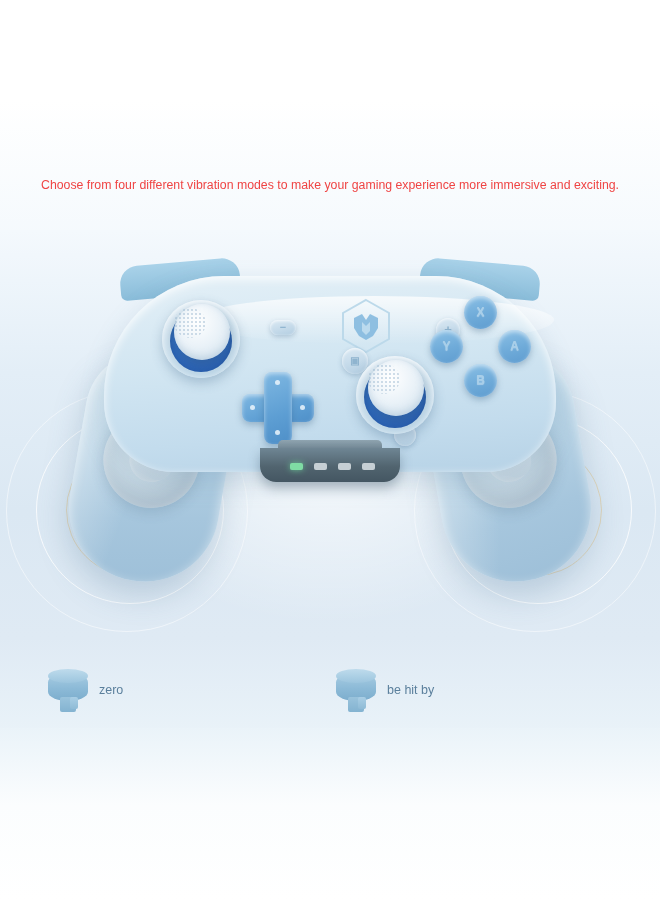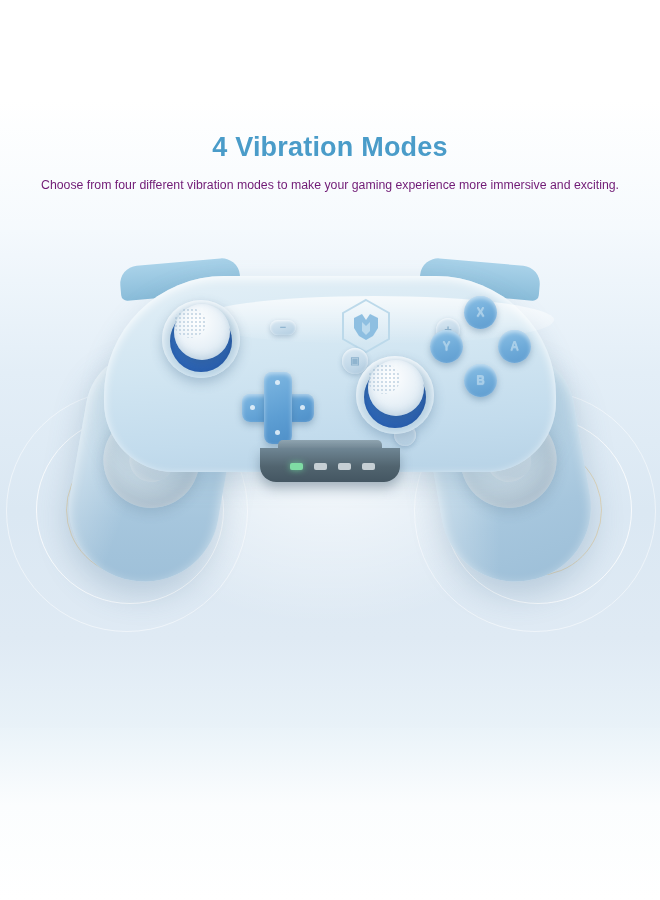--- a/index.html
+++ b/index.html
@@ -18,21 +18,21 @@
     background:linear-gradient(180deg,#f4f9fd 0%,#e3eef7 28%,#dbe8f3 55%,#dfeaf4 80%,#eaf3f9 100%);}
   .bg-bot{position:absolute;left:0;top:728px;width:660px;height:172px;
     background:linear-gradient(180deg,#eaf3f9 0%,#fbfdfe 45%,#ffffff 100%);}
   .bg-glow{position:absolute;left:90px;top:300px;width:480px;height:330px;
     background:radial-gradient(ellipse at 50% 50%, rgba(255,255,255,.75) 0%, rgba(255,255,255,0) 68%);}
 
   
   .headline{position:absolute;left:0;top:132px;width:660px;text-align:center;
     font-size:27px;font-weight:bold;color:#4a9cc9;letter-spacing:.2px;}
   .subcopy{position:absolute;left:0;top:176px;width:660px;text-align:center;
-    font-size:12.3px;line-height:19px;color:#701a75;}
+    font-size:12.3px;line-height:19px;color:#ef4444;}
   .subcopy div{white-space:nowrap;}
 
   
   .controller{position:absolute;left:60px;top:262px;width:540px;height:360px;}
 
   .bumper{position:absolute;width:120px;height:34px;background:#9cc9e4;border-radius:18px 18px 6px 6px;}
   .bumper.l{left:60px;top:0px;transform:rotate(-5deg);
     background:linear-gradient(180deg,#a9d2e9 0%,#89bcd9 100%);}
   .bumper.r{right:60px;top:0px;transform:rotate(5deg);
     background:linear-gradient(180deg,#a9d2e9 0%,#89bcd9 100%);}
@@ -133,21 +133,20 @@
 </head>
 <body>
 
 <div class="stage">
 
   <div class="bg-top"></div>
   <div class="bg-mid"></div>
   <div class="bg-bot"></div>
   <div class="bg-glow"></div>
 
-  <div class="headline">4 Vibration Modes</div>
 
   <div class="subcopy">
     <div>Choose from four different vibration modes to make your gaming experience more immersive and exciting.</div>
   </div>
 
   <div class="ripple faint" style="left:6px;top:390px;width:240px;height:240px;"></div>
   <div class="ripple" style="left:36px;top:416px;width:186px;height:186px;"></div>
   <div class="ripple warm" style="left:66px;top:444px;width:130px;height:130px;"></div>
   <div class="ripple faint" style="left:414px;top:390px;width:240px;height:240px;"></div>
   <div class="ripple" style="left:444px;top:416px;width:186px;height:186px;"></div>
@@ -223,19 +222,37 @@
       <div class="led on" style="left:30px;"></div>
       <div class="led" style="left:54px;"></div>
       <div class="led" style="left:78px;"></div>
       <div class="led" style="left:102px;"></div>
     </div>
 
   </div>
 
   <div class="legend">
 
-
-
+    <div class="legend-item" style="left:46px;">
+      <div class="motor-icon">
+        <div class="disc"></div>
+          <div class="lid"></div>
+        <div class="shaft"></div>
+          <div class="shaft2"></div>
+      </div>
+      <div class="legend-label">zero</div>
+    </div>
+
+
+    <div class="legend-item" style="left:334px;">
+      <div class="motor-icon">
+        <div class="disc"></div>
+          <div class="lid"></div>
+        <div class="shaft"></div>
+          <div class="shaft2"></div>
+      </div>
+      <div class="legend-label">be hit by</div>
+    </div>
 
 
   </div>
 
 </div>
 
 </body></html>

